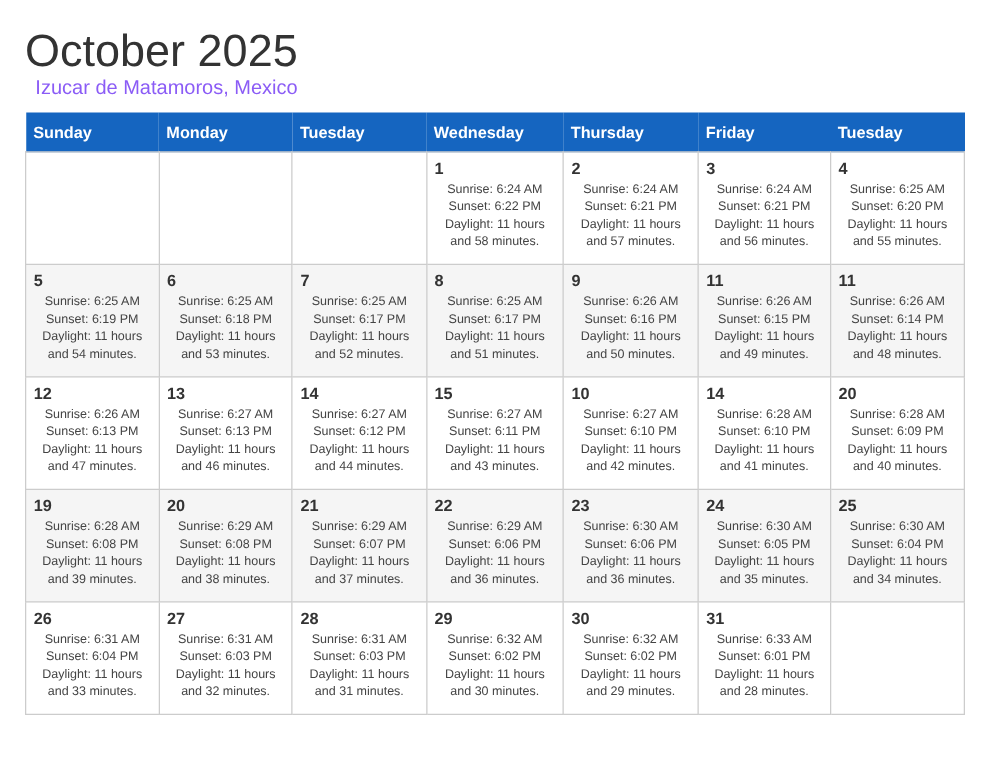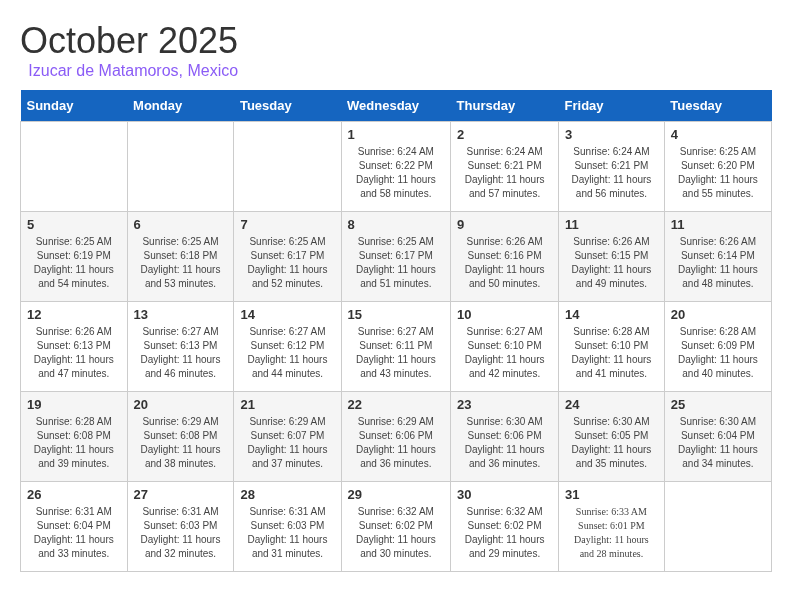--- a/index.html
+++ b/index.html
@@ -332,21 +332,21 @@
         </td>
         <td>
           <span class="day-number">30</span>
           <div class="day-info" style="white-space: pre-line;">Sunrise: 6:32 AM
 Sunset: 6:02 PM
 Daylight: 11 hours
 and 29 minutes.</div>
         </td>
         <td>
           <span class="day-number">31</span>
-          <div class="day-info" style="white-space: pre-line; font-family: Liberation Serif, serif;">Sunrise: 6:33 AM
+          <div class="day-info" style="white-space: pre-line;">Sunrise: 6:33 AM
 Sunset: 6:01 PM
 Daylight: 11 hours
 and 28 minutes.</div>
         </td>
         <td class="empty"></td>
       </tr>
     </tbody>
 </table>
 
 </body></html>

